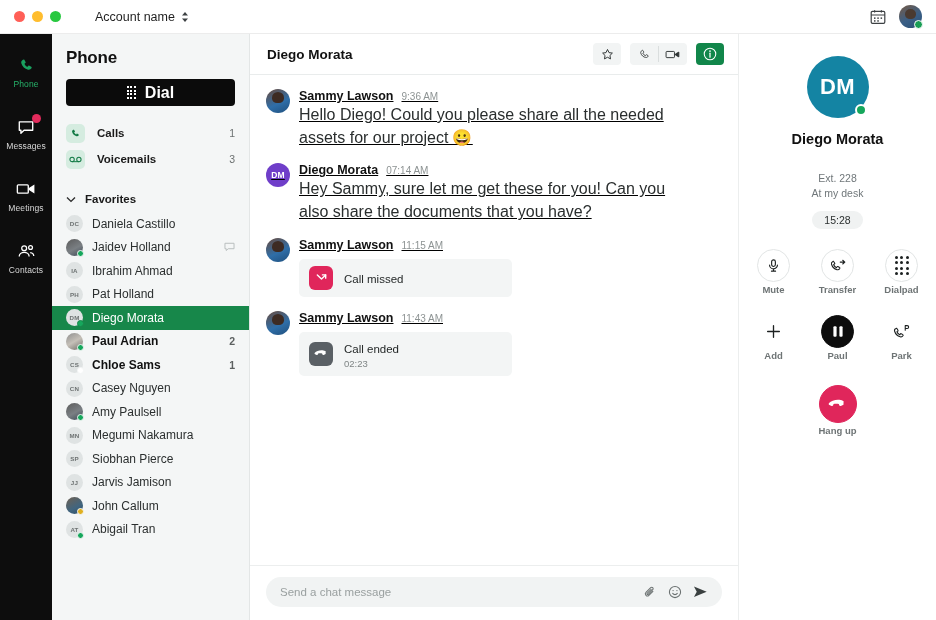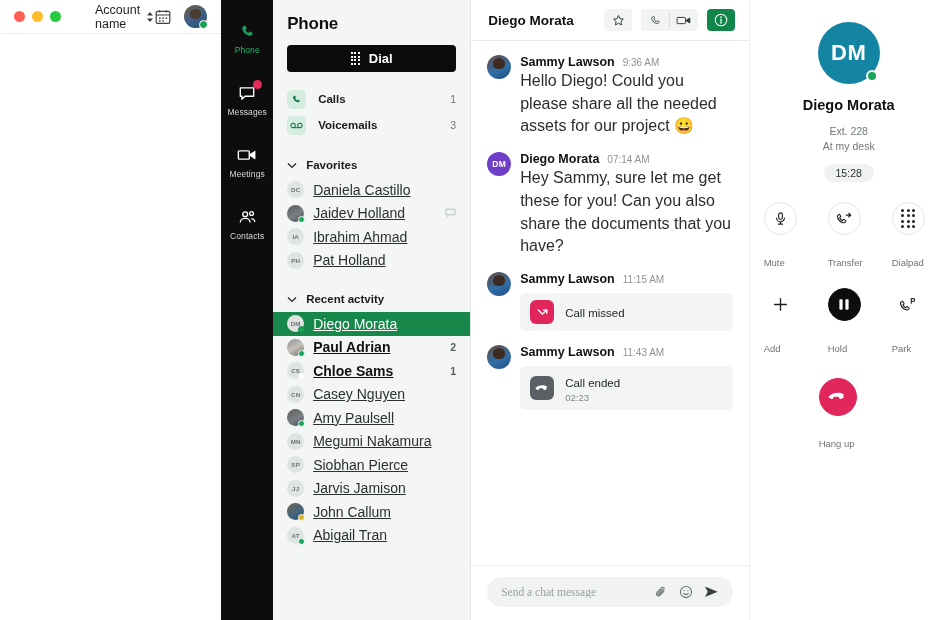--- a/index.html
+++ b/index.html
@@ -3,21 +3,21 @@
 <meta charset="utf-8">
 <style>
   * { box-sizing: border-box; margin: 0; padding: 0; }
   html, body {
     width: 936px; height: 620px;
     font-family: "Liberation Sans", sans-serif;
     background: #ffffff;
     overflow: hidden;
     -webkit-font-smoothing: antialiased;
   }
-  .app { position: relative; width: 936px; height: 620px; display: flex; flex-direction: row; }
+  .app { position: relative; width: 936px; height: 620px; display: flex; flex-direction: column; }
 
   
   .titlebar {
     height: 34px; min-height: 34px; background: #ffffff;
     display: flex; align-items: center; padding: 0 10px;
     border-bottom: 1px solid #ececec; position: relative;
   }
   .traffic { display: flex; gap: 7px; align-items: center; padding-left: 4px; }
   .dot { width: 11px; height: 11px; border-radius: 50%; }
   .dot.red { background: #ff5f57; }
@@ -71,21 +71,21 @@
   .listcol {
     width: 198px; min-width: 198px; background: #f4f6f6;
     border-right: 1px solid #e3e6e6; display: flex; flex-direction: column;
     overflow: hidden; position: relative;
   }
   .listcol-head { padding: 14px 14px 0 14px; }
   .listcol-title { font-size: 17px; font-weight: bold; color: #111; letter-spacing: -.2px; }
   .dial-btn {
     margin: 11px 0 14px 0; height: 27px; background: #0b0b0b; color: #fff;
     border-radius: 4px; display: flex; align-items: center; justify-content: center;
-    gap: 9px; font-size: 13px; font-weight: bold; cursor: pointer;
+    gap: 9px; font-size: 16px; font-weight: bold; cursor: pointer;
   }
   .dialgrid { display: grid; grid-template-columns: repeat(3,2px); grid-gap: 1.5px; }
   .dialgrid i { width: 2px; height: 2px; background: #fff; display: block; }
 
   .quick { padding: 0 10px; }
   .quick-row {
     display: flex; align-items: center; gap: 12px; height: 26px;
     padding: 0 4px; cursor: pointer;
   }
   .quick-ico {
@@ -103,21 +103,21 @@
   .chev { color: #2b2b2b; display: flex; }
 
   .scroller { flex: 1; overflow: hidden; position: relative; }
 
   .c-row {
     display: flex; align-items: center; gap: 9px; height: 23.5px;
     padding: 0 14px; cursor: pointer; position: relative;
   }
   .c-row.selected { background: #17874a; }
   .c-row.selected .c-name { color: #ffffff; }
-  .c-name { font-size: 14px; color: #2b2f2f; flex: 1; white-space: nowrap; overflow: hidden; text-decoration: underline; }
+  .c-name { font-size: 12px; color: #2b2f2f; flex: 1; white-space: nowrap; overflow: hidden; }
   .c-name.bold { font-weight: bold; color: #111; }
   .c-count { font-size: 10.5px; color: #5c6060; font-weight: bold; }
 
   .av {
     width: 17px; height: 17px; border-radius: 50%; position: relative;
     display: flex; align-items: center; justify-content: center;
     font-size: 6.2px; font-weight: bold; color: #6d7272; background: #dfe3e3;
     flex: none; letter-spacing: .2px;
   }
   .av.photo { background: #9aa2a6; }
@@ -146,21 +146,21 @@
     height: 22px; min-width: 28px; background: #f2f4f4; border-radius: 4px;
     display: flex; align-items: center; justify-content: center; cursor: pointer;
     color: #2f3434; padding: 0 6px;
   }
   .act-pair { display: flex; background: #f2f4f4; border-radius: 4px; height: 22px; overflow: hidden; }
   .act-pair .act-btn { background: transparent; border-radius: 0; }
   .act-div { width: 1px; background: #dadede; margin: 3px 0; }
   .act-btn.info { background: #11864a; color: #fff; }
 
   .msgs { flex: 1; overflow: hidden; padding: 14px 16px 0 16px; position: relative; }
-  .msg { display: flex; gap: 9px; margin-bottom: 14px; }
+  .msg { display: flex; gap: 9px; margin-bottom: 14px; text-decoration: underline; }
   .msg-av {
     width: 24px; height: 24px; border-radius: 50%; flex: none;
     display: flex; align-items: center; justify-content: center;
     font-size: 8.5px; font-weight: bold; color: #fff; letter-spacing: .2px;
   }
   .msg-av.sammy { background: linear-gradient(155deg,#6b4b3c 0%,#2f6ea8 58%,#1f4f7d 100%); position: relative; }
   .msg-av.sammy::before {
     content: ""; position: absolute; left: 6px; top: 3px; width: 12px; height: 11px;
     background: #3d2b23; border-radius: 50% 50% 42% 42%;
   }
@@ -185,48 +185,48 @@
   .callcard-title { font-size: 11.5px; color: #1f2323; }
   .callcard-sub { font-size: 9.5px; color: #7f8585; margin-top: 1px; }
 
   .composer { padding: 11px 16px 13px 16px; border-top: 1px solid #eceeee; }
   .composer-box {
     height: 30px; background: #f1f3f3; border-radius: 16px;
     display: flex; align-items: center; padding: 0 14px;
   }
   .composer-input {
     flex: 1; border: none; background: transparent; outline: none;
-    font-family: Liberation Serif, serif; font-size: 11.5px; color: #2a2e2e;
+    font-family: Liberation Sans, sans-serif; font-size: 11.5px; color: #2a2e2e;
   }
   .composer-input::placeholder { color: #9aa0a0; }
   .composer-ico { color: #6a7070; display: flex; margin-left: 11px; cursor: pointer; }
 
   
   .callpanel {
     width: 198px; min-width: 198px; background: #fff; border-left: 1px solid #eceeee;
     display: flex; flex-direction: column; align-items: center; padding-top: 22px;
   }
   .big-av {
     width: 62px; height: 62px; border-radius: 50%; background: #1484a3;
     display: flex; align-items: center; justify-content: center;
     color: #fff; font-size: 22px; font-weight: bold; letter-spacing: .5px; position: relative;
   }
   .big-av-dot {
     position: absolute; right: 2px; bottom: 2px; width: 12px; height: 12px;
     border-radius: 50%; background: #16a75c; border: 2px solid #fff;
   }
   .cp-name { margin-top: 13px; font-size: 14.5px; font-weight: bold; color: #111; }
-  .cp-ext { margin-top: 12px; font-size: 10.5px; color: #70777a; }
+  .cp-ext { margin-top: 25px; font-size: 10.5px; color: #70777a; }
   .cp-status { margin-top: 3px; font-size: 10.5px; color: #70777a; }
   .cp-timer {
     margin-top: 12px; background: #f0f2f2; border-radius: 10px;
     padding: 3px 12px; font-size: 10.5px; color: #2b3030;
   }
   .ctrl-row { display: flex; gap: 22px; margin-top: 20px; }
-  .ctrl { display: flex; flex-direction: column; align-items: flex-start; gap: 22px; cursor: pointer; width: 42px; }
+  .ctrl { display: flex; flex-direction: column; align-items: center; gap: 2px; cursor: pointer; width: 42px; font-weight: bold; }
   .ctrl-circle {
     width: 33px; height: 33px; border-radius: 50%; border: 1px solid #e2e5e5;
     display: flex; align-items: center; justify-content: center; color: #1d2121; background: #fff;
   }
   .ctrl-circle.plain { border-color: transparent; }
   .ctrl-circle.dark { background: #0d0d0d; border-color: #0d0d0d; color: #fff; }
   .ctrl-circle.hangup { background: #e0265b; border-color: #e0265b; color: #fff; width: 38px; height: 38px; }
   .ctrl-label { font-size: 9.5px; color: #6e7475; }
   .ctrl.hangup-wrap { margin-top: 24px; width: 60px; }
   .dialpad-dots { display: grid; grid-template-columns: repeat(3,3px); grid-gap: 2.5px; }
@@ -384,28 +384,20 @@
           <div class="c-row">
             <span class="av">IA</span>
             <span class="c-name">Ibrahim Ahmad</span>
           </div>
           <div class="c-row">
             <span class="av">PH</span>
             <span class="c-name">Pat Holland</span>
           </div>
         </div>
 
-      <div class="section-head">
-        <span class="chev">
-          <svg width="10" height="7" viewBox="0 0 10 7" fill="none" stroke="#2b2b2b" stroke-width="1.4">
-              <path d="M1 1.6L5 5.4 9 1.6"></path>
-            </svg>
-        </span>
-        <span class="section-title">Recent actvity</span>
-      </div>
       <div class="scroller">
         <div id="recent-list">
             <div class="c-row selected">
               <span class="av">DM<span class="av-dot online"></span></span>
               <span class="c-name">Diego Morata</span>
             </div>
             <div class="c-row">
               <span class="av photo ph4">
                 <span class="av-dot online"></span>
               </span>
@@ -623,21 +615,21 @@
           </span>
           <span class="ctrl-label">Add</span>
         </div>
         <div class="ctrl">
           <span class="ctrl-circle dark">
             <svg width="12" height="13" viewBox="0 0 12 13" fill="#ffffff">
                 <rect x="1.4" y="1.2" width="3.2" height="10.6" rx="1.1"></rect>
                 <rect x="7.4" y="1.2" width="3.2" height="10.6" rx="1.1"></rect>
               </svg>
           </span>
-          <span class="ctrl-label">Hold</span>
+          <span class="ctrl-label">Paul</span>
         </div>
         <div class="ctrl">
           <span class="ctrl-circle plain">
             <svg width="18" height="16" viewBox="0 0 20 17" fill="none" stroke="#1d2121" stroke-width="1.2">
               <path d="M3.4 4.6c.4-.3.9-.1 1.1.3l1 1.7c.2.4.1.8-.3 1l-.9.7c.6 1.5 1.8 2.7 3.3 3.3l.6-.9c.2-.4.7-.5 1-.3l1.7 1c.4.2.5.7.3 1.1-.7 1.2-2 1.8-3.2 1.4-2.9-.9-5.3-3.3-6.2-6.2-.4-1.3.3-2.6 1.6-3.1z"></path>
               <path d="M13.6 6.6V1.4h2.2a1.6 1.6 0 010 3.2h-2.2" stroke-linecap="round" stroke-linejoin="round"></path>
             </svg>
           </span>
           <span class="ctrl-label">Park</span>
         </div>

